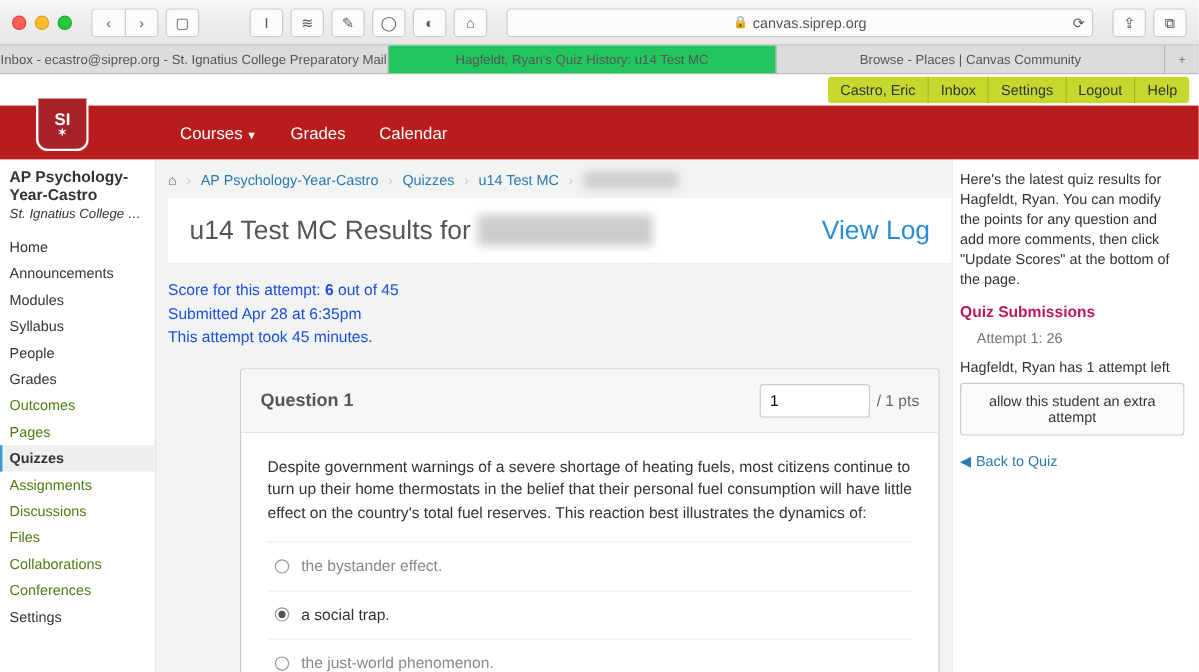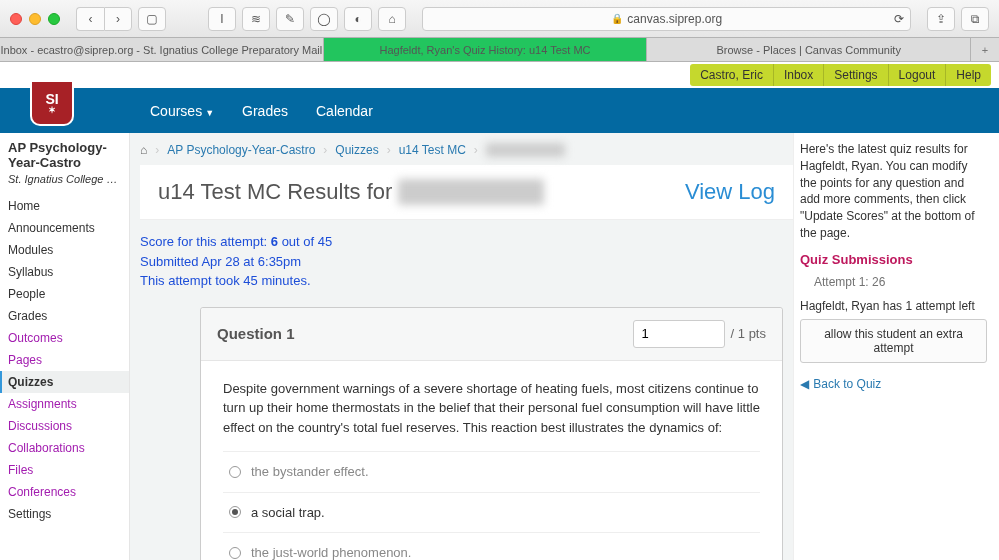--- a/index.html
+++ b/index.html
@@ -25,36 +25,36 @@
 .btab.active { background: #22c55e; }
 .btab-add { width: 28px; display: flex; align-items: center; justify-content: center; color: #777; }
 
 
 .user-bar { height: 26px; display: flex; justify-content: flex-end; align-items: center; background: #fff; padding-right: 8px; }
 .user-bar .pill { background: #c5d82d; display: flex; height: 22px; border-radius: 3px; overflow: hidden; }
 .user-bar .pill span { padding: 0 10px; font-size: 12px; line-height: 22px; color: #333; border-left: 1px solid rgba(0,0,0,0.15); cursor: pointer; }
 .user-bar .pill span:first-child { border-left: 0; }
 
 
-.canvas-nav { height: 45px; background: #0369a1; display: flex; align-items: stretch; }
+.canvas-nav { height: 45px; background: #b91c1c; display: flex; align-items: stretch; }
 .logo-wrap { width: 130px; display: flex; align-items: center; justify-content: flex-start; padding-left: 30px; position: relative; }
 .logo-shield { width: 44px; height: 44px; background: #a72126; position: absolute; top: -6px; border: 2px solid #fff; border-top: 0; border-radius: 0 0 10px 10px; display: flex; flex-direction: column; align-items: center; justify-content: center; color: #fff; font-weight: bold; font-size: 14px; }
 .nav-links { display: flex; align-items: center; gap: 28px; padding-left: 20px; }
 .nav-links a { color: #fff; font-size: 14px; cursor: pointer; }
 .nav-links .caret { font-size: 9px; margin-left: 3px; }
 
 
 .app { display: flex; height: calc(560px - 38px - 24px - 26px - 45px); }
 .sidebar { width: 130px; background: #fff; border-right: 1px solid #e5e5e5; font-size: 12px; overflow: hidden; }
 .sidebar .context { padding: 8px 8px 6px 8px; }
 .sidebar .context .title { font-weight: bold; font-size: 13px; line-height: 1.15; color: #333; }
 .sidebar .context .sub { font-style: italic; font-size: 11px; color: #333; margin-top: 2px; white-space: nowrap; overflow: hidden; text-overflow: ellipsis; }
 .sidebar ul { list-style: none; margin-top: 4px; }
 .sidebar li { padding: 4px 8px 4px 8px; cursor: pointer; font-size: 12px; color: #333; }
-.sidebar li.disabled { color: #a21caf; }
+.sidebar li.disabled { color: #4d7c0f; }
 .sidebar li.active { background: #eef0f0; border-left: 2px solid #3498db; padding-left: 6px; font-weight: bold; }
 
 .main { flex: 1; background: #f2f4f4; padding: 10px 0 0 10px; overflow: hidden; }
 .breadcrumb { font-size: 12px; color: #666; padding-bottom: 8px; display: flex; align-items: center; gap: 8px; flex-wrap: wrap; }
 .breadcrumb a { color: #2a7ab0; cursor: pointer; }
 .breadcrumb .home-icon { color: #666; }
 .breadcrumb .sep { color: #ccc; }
 .blurred { filter: blur(4px); background: #ccc; color: #ccc; border-radius: 2px; }
 
 .page-header { background: #fff; padding: 14px 18px 14px 18px; display: flex; justify-content: space-between; align-items: center; border-bottom: 1px solid #eee; }
@@ -160,22 +160,22 @@
         <li>Announcements</li>
         <li>Modules</li>
         <li>Syllabus</li>
         <li>People</li>
         <li>Grades</li>
         <li class="disabled">Outcomes</li>
         <li class="disabled">Pages</li>
         <li class="active">Quizzes</li>
         <li class="disabled">Assignments</li>
         <li class="disabled">Discussions</li>
+        <li class="disabled">Files</li>
         <li class="disabled">Collaborations</li>
-        <li class="disabled">Files</li>
         <li class="disabled">Conferences</li>
         <li>Settings</li>
       </ul>
   </div>
 
   <div class="main">
     <div class="breadcrumb">
       <span class="home-icon">⌂</span>
       <span class="sep">›</span>
       <a>AP Psychology-Year-Castro</a>

